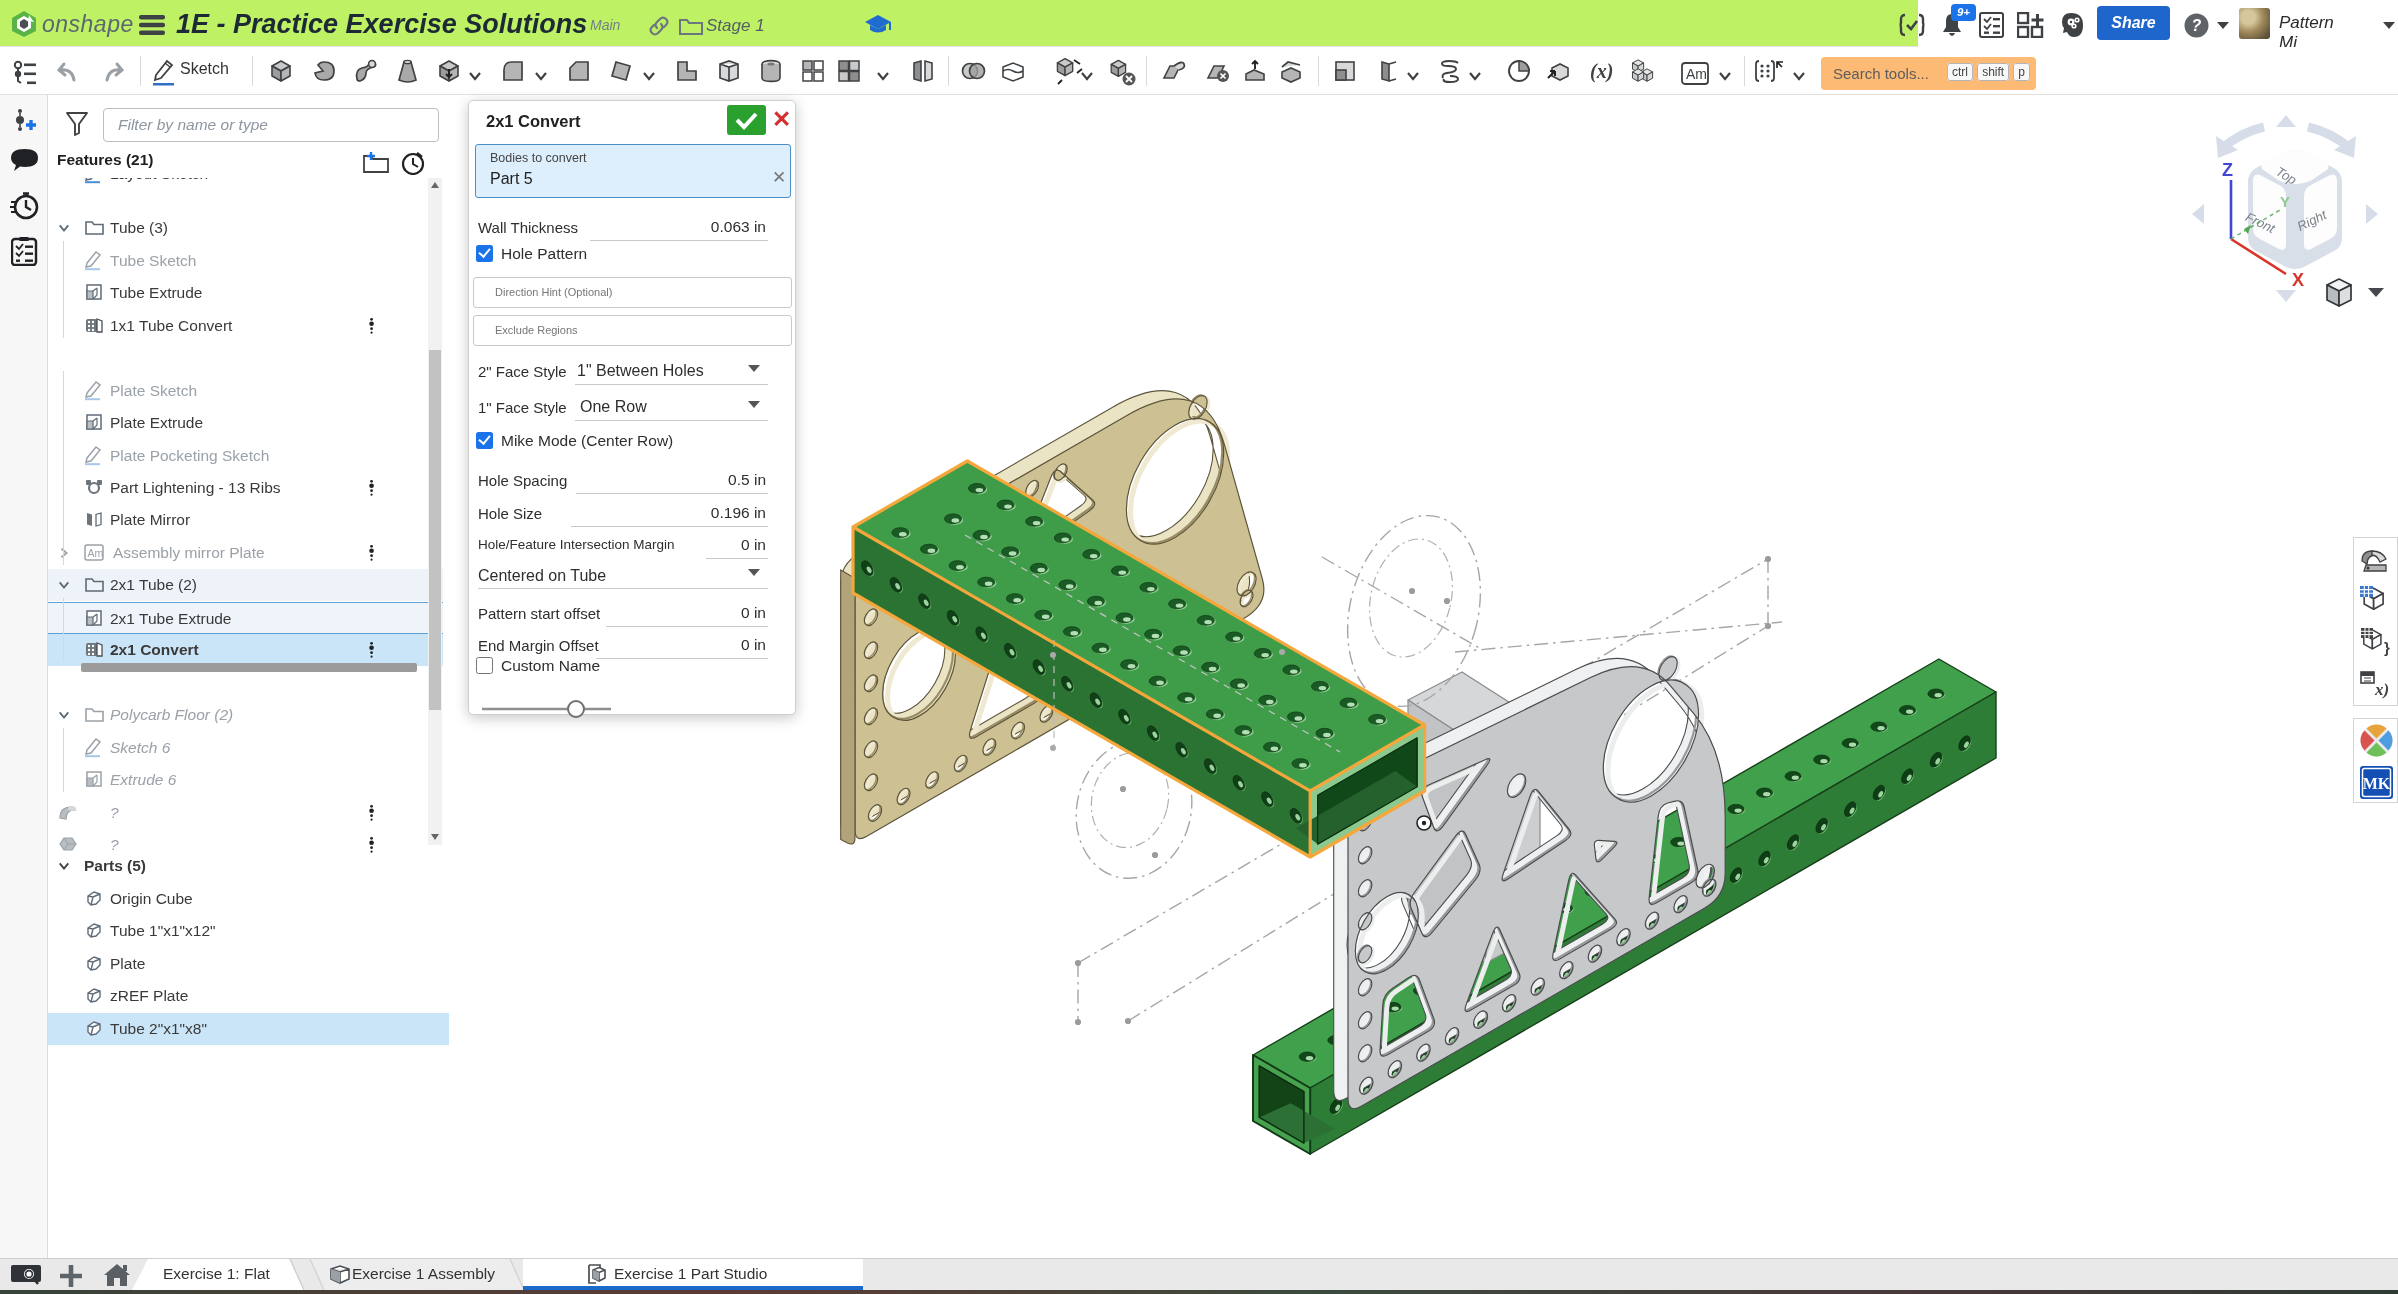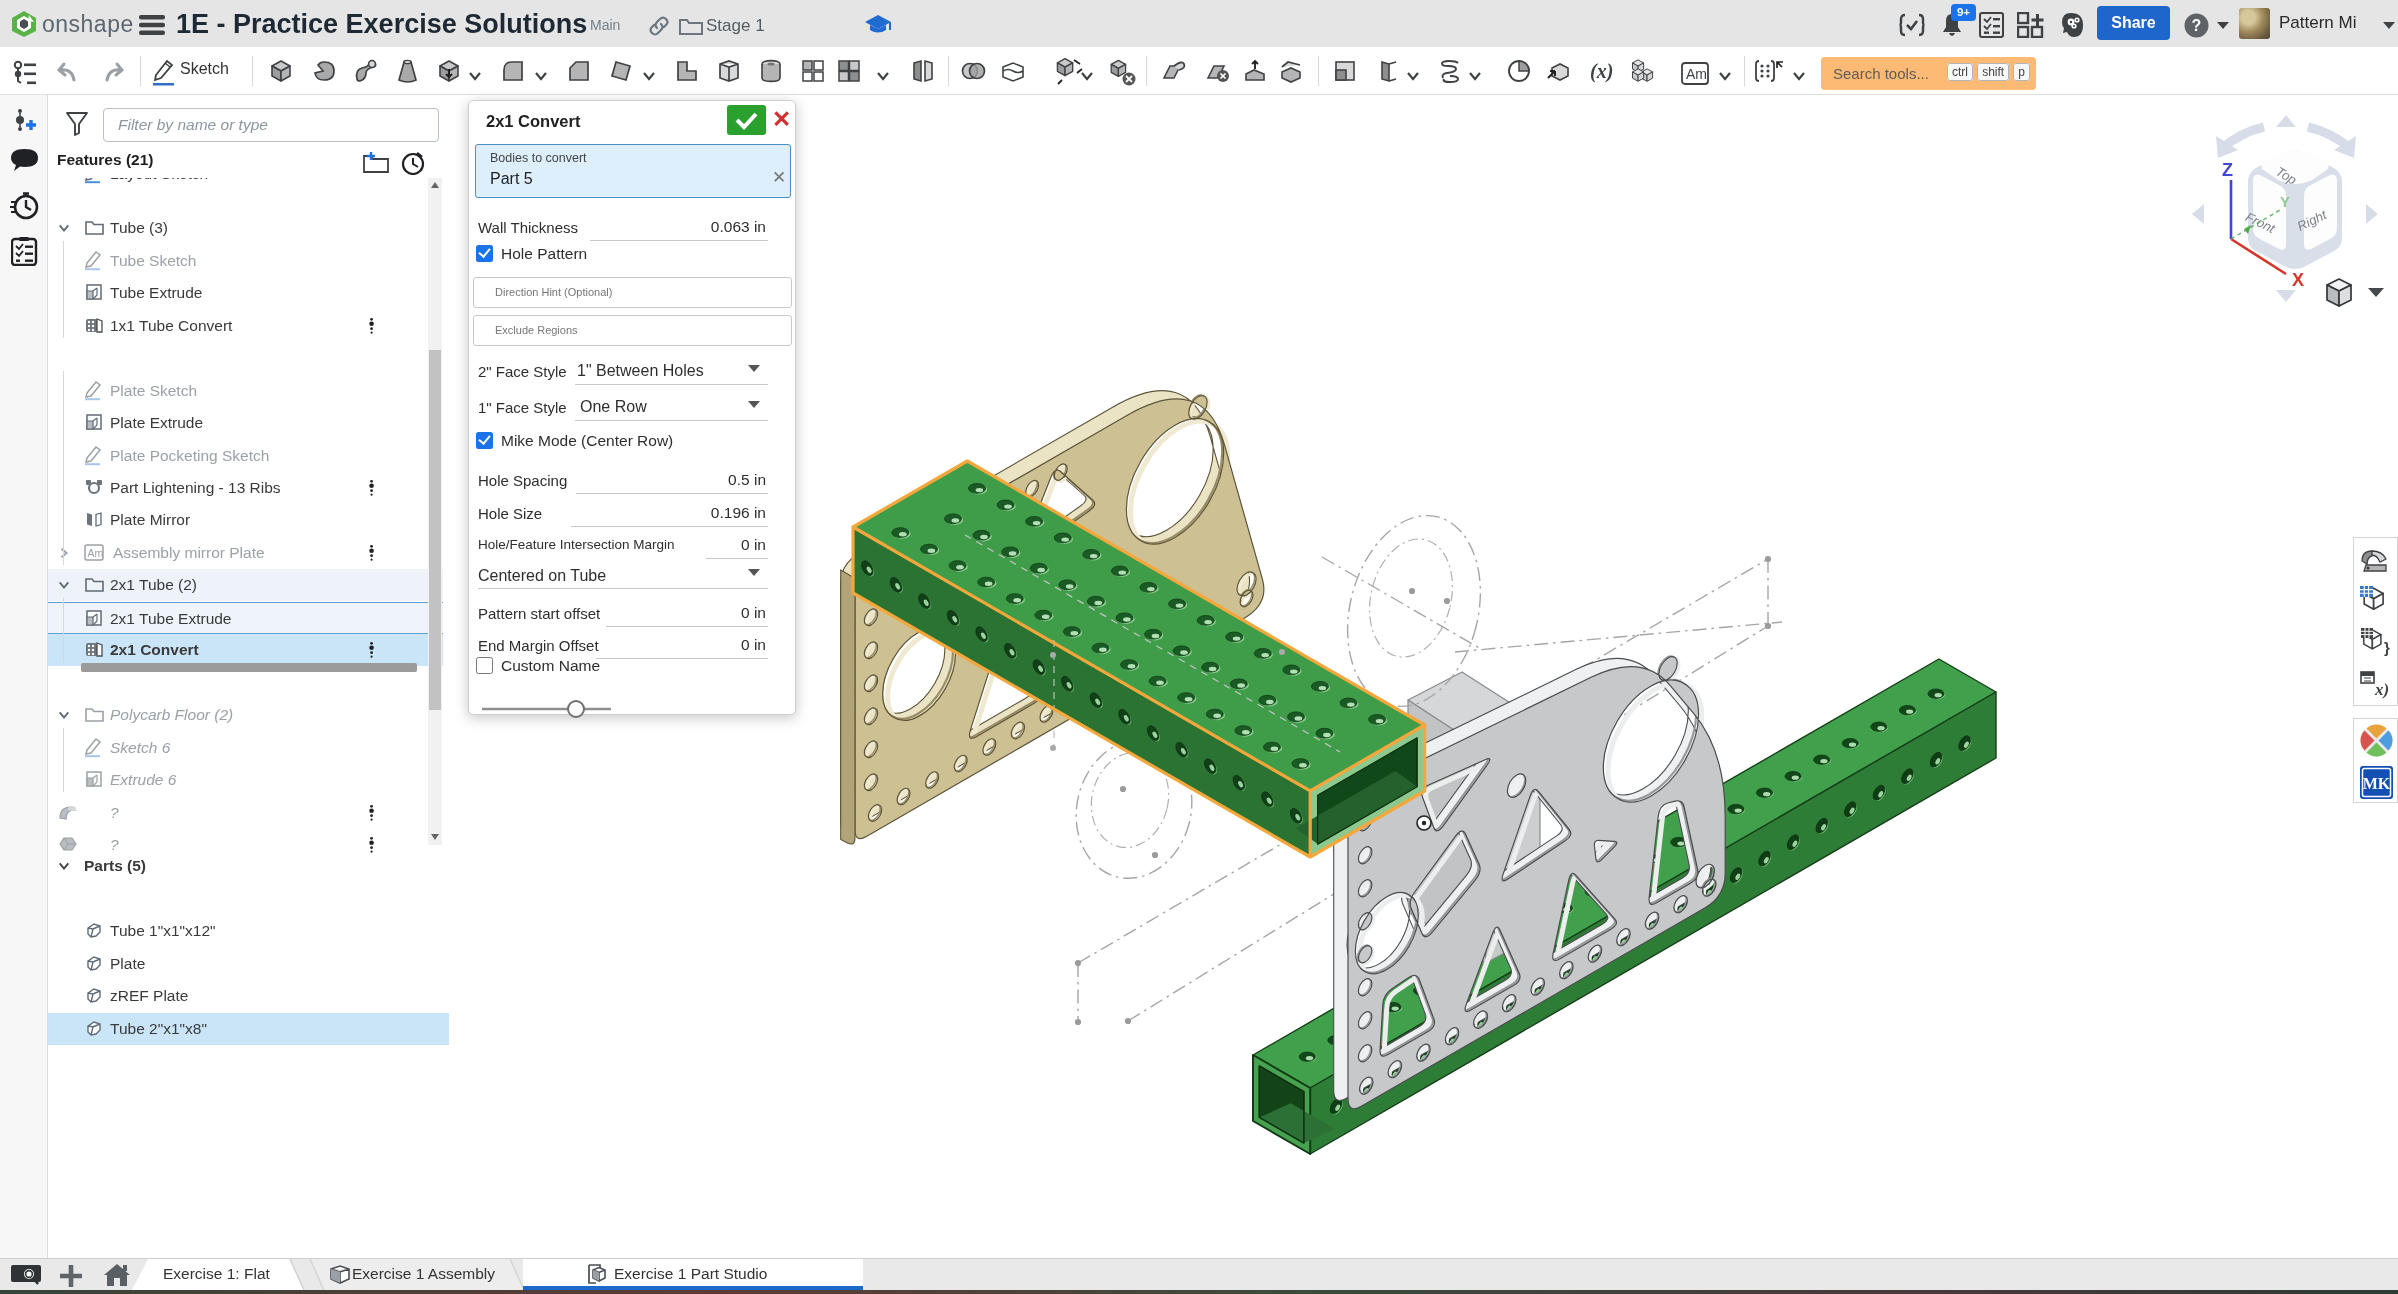--- a/index.html
+++ b/index.html
@@ -2,22 +2,22 @@
 <html><head>
 <meta charset="utf-8">
 <style>
 * { margin:0; padding:0; box-sizing:border-box; }
 html,body { width:2398px; height:1294px; overflow:hidden; background:#fff;
   font-family:"Liberation Sans", sans-serif; }
 .abs { position:absolute; }
 #page { position:relative; width:2398px; height:1294px; }
 
 
-#hdr { position:absolute; left:0; top:0; width:2398px; height:47px; background:#e5e5e5;
-  border-bottom:1px solid #e3e3e3; }
+#hdr { position:absolute; left:0; top:0; width:1918px; height:47px; background:#bef264;
+  border-bottom:1px solid #e3e3e3;font-style:italic; }
 #logo-text { position:absolute; left:42px; top:11px; font-size:23px; color:#5b6770; letter-spacing:0.5px; }
 #title { position:absolute; left:176px; top:9px; font-size:27px; font-weight:bold; color:#1d2a35; }
 #mainlbl { position:absolute; left:590px; top:17px; font-size:14px; color:#75808a; }
 #stagelbl { position:absolute; left:706px; top:16px; font-size:17px; color:#535d66; }
 
 
 #tbar { position:absolute; left:0; top:47px; width:2398px; height:48px; background:#ffffff;
   border-bottom:1px solid #e0e0e0; }
 .tsep { position:absolute; top:56px; width:1px; height:30px; background:#d9d9d9; }
 #sketchlbl { position:absolute; left:180px; top:13px; font-size:16px; color:#333; }
@@ -397,20 +397,26 @@
         </div>
 <div class="guide" style="left:15px;top:63px;height:97px"></div>
 <div class="guide" style="left:15px;top:193px;height:194px"></div>
 <div class="guide" style="left:15px;top:420px;height:64px"></div>
 <div class="guide" style="left:15px;top:550px;height:64px"></div>
 <div class="trow" style="top:672px;width:402px;text-align:center;">
           <svg class="chev" width="14" height="14" viewBox="0 0 14 14">
             <path d="M2 4 L7 10 L12 4" stroke="#3f4245" stroke-width="2.2" fill="none"></path>
           </svg>
           <span class="lbl" style="left:36px;font-weight:bold">Parts (5)</span>
+        </div>
+<div class="trow" style="top:705px;width:402px;">
+          <svg class="abs" style="left:36px;top:5px" width="20" height="21" viewBox="0 0 20 21">
+            <path d="M4 8 L10 4 L16 6 L16 12 L12 16 L7 17 L4 14 Z M4 8 L9 9 L16 6 M9 9 L7 17" stroke="#5f6b76" stroke-width="1.4" fill="#fff"></path>
+          </svg>
+          <span class="lbl" style="left:62px">Origin Cube</span>
         </div>
 <div class="trow" style="top:737px;width:402px;">
           <svg class="abs" style="left:36px;top:5px" width="20" height="21" viewBox="0 0 20 21">
             <path d="M4 8 L10 4 L16 6 L16 12 L12 16 L7 17 L4 14 Z M4 8 L9 9 L16 6 M9 9 L7 17" stroke="#5f6b76" stroke-width="1.4" fill="#fff"></path>
           </svg>
           <span class="lbl" style="left:62px">Tube 1"x1"x12"</span>
         </div>
 <div class="trow" style="top:770px;width:402px;">
           <svg class="abs" style="left:36px;top:5px" width="20" height="21" viewBox="0 0 20 21">
             <path d="M4 8 L10 4 L16 6 L16 12 L12 16 L7 17 L4 14 Z M4 8 L9 9 L16 6 M9 9 L7 17" stroke="#5f6b76" stroke-width="1.4" fill="#fff"></path>

